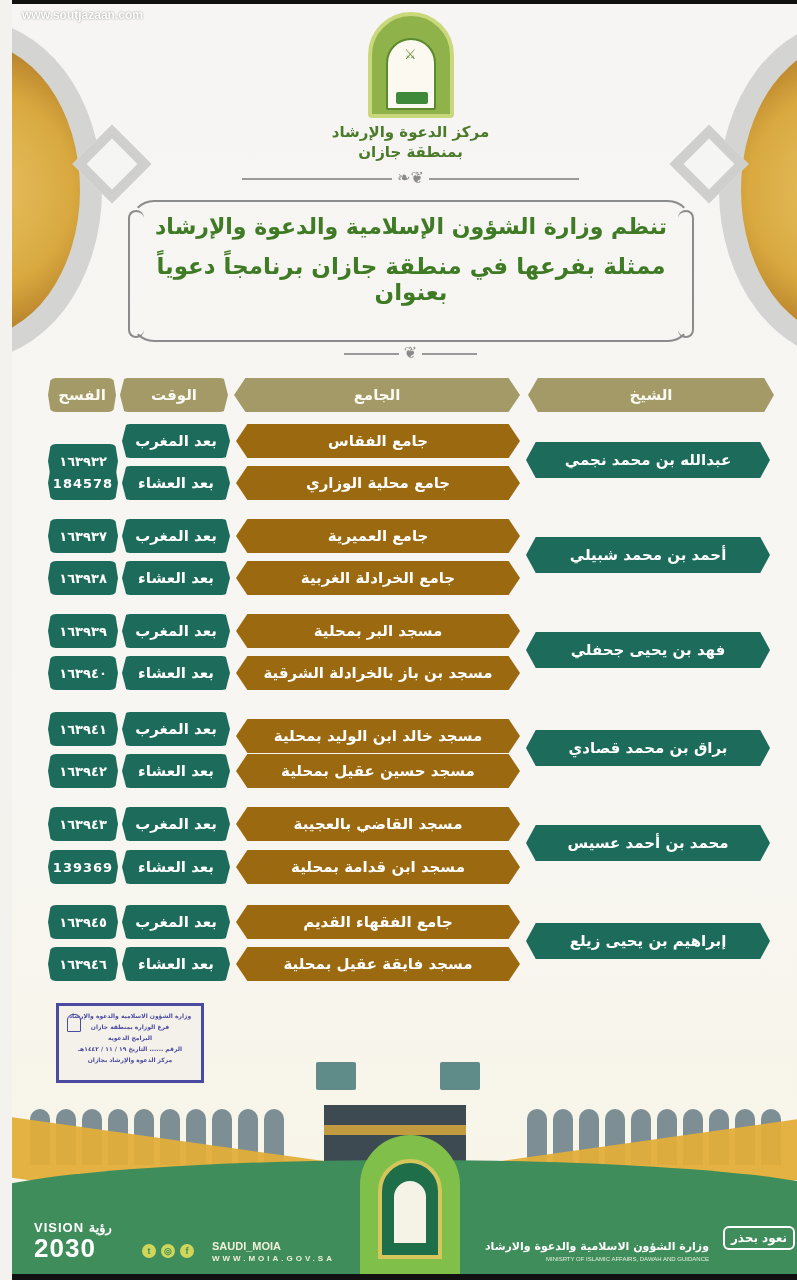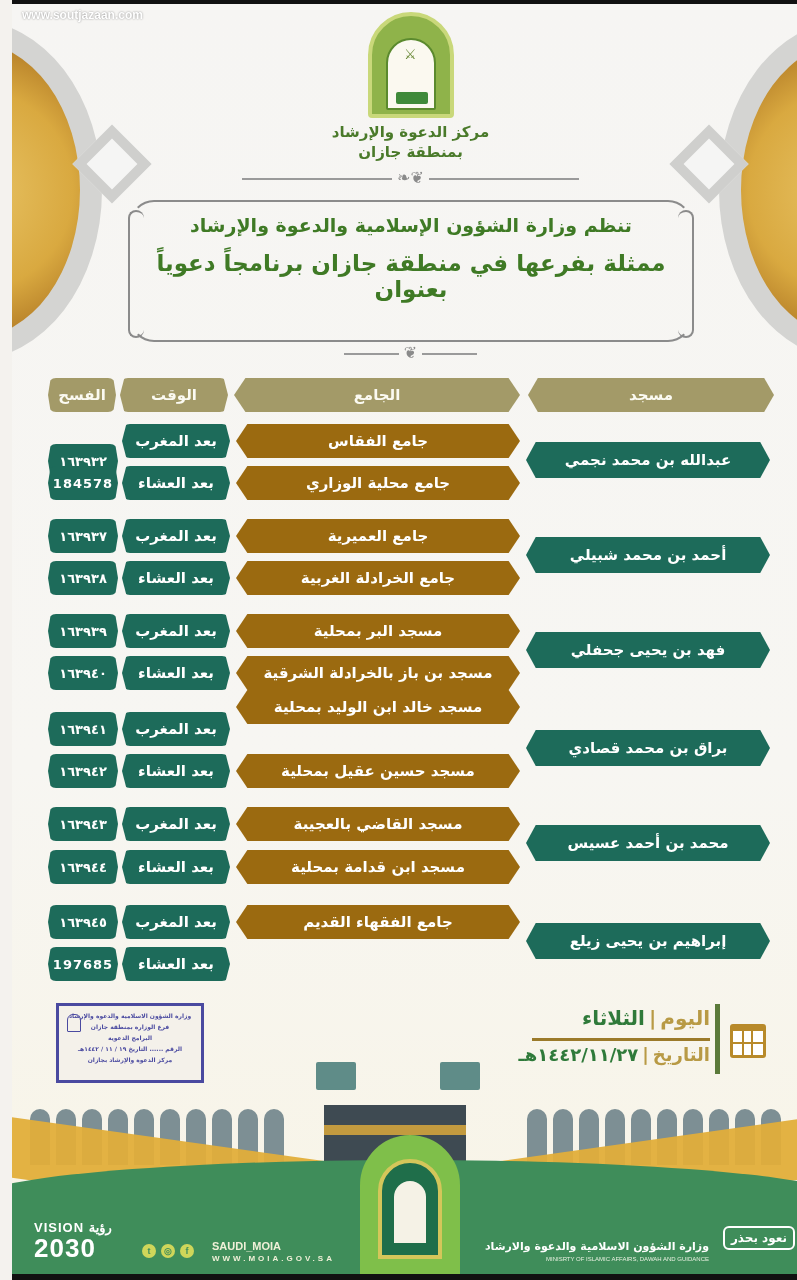--- a/index.html
+++ b/index.html
@@ -65,21 +65,21 @@
     border: 2px solid #8b8b8b; border-radius: 24px;
     border-left-color: transparent; border-right-color: transparent;
     text-align: center;
   }
   .intro-box::before, .intro-box::after {
     content: ""; position: absolute; top: 8px; width: 14px; height: 124px;
     border: 2px solid #8b8b8b; border-radius: 14px;
   }
   .intro-box::before { left: -4px; border-right: none; }
   .intro-box::after { right: -4px; border-left: none; }
-  .intro-l1 { margin-top: 12px; font-size: 19px; font-weight: bold; color: #3f7a25; }
+  .intro-l1 { margin-top: 12px; font-size: 22px; font-weight: bold; color: #3f7a25; }
   .intro-l2 { margin-top: 14px; font-size: 23px; font-weight: bold; color: #3f7a25; }
   .intro-title { margin-top: 6px; font-size: 26px; font-weight: bold; color: #a8751a; }
 
   
   .pill {
     position: absolute; height: 34px; display: flex; align-items: center; justify-content: center;
     color: #fff; font-weight: bold; font-size: 15px;
     clip-path: polygon(4% 0, 96% 0, 100% 50%, 96% 100%, 4% 100%, 0 50%);
     border-radius: 8px;
   }
@@ -202,21 +202,21 @@
   <div class="intro-box">
     <div class="intro-l1">تنظم وزارة الشؤون الإسلامية والدعوة والإرشاد</div>
     <div class="intro-l2">ممثلة بفرعها في منطقة جازان برنامجاً دعوياً بعنوان</div>
   </div>
   <div class="ornament" style="top:343px;">
     <span class="line" style="width:55px;"></span>
     <span>❦</span>
     <span class="line" style="width:55px;"></span>
   </div>
 
-  <div class="pill hdr" style="left:516px; top:378px; width:246px;">مسجد</div>
+  <div class="pill hdr" style="left:516px; top:378px; width:246px;">الشيخ</div>
   <div class="pill hdr" style="left:222px; top:378px; width:286px;">الجامع</div>
   <div class="pill hdr" style="left:108px; top:378px; width:108px;">الوقت</div>
   <div class="pill hdr" style="left:36px; top:378px; width:68px;">الفسح</div>
 
   <div class="pill green name" style="left:514px; top:442px; width:244px;">عبدالله بن محمد نجمي</div>
   <div class="pill brown" style="left:224px; top:424px; width:284px;">جامع الفقاس</div>
   <div class="pill green" style="left:110px; top:424px; width:108px;">بعد المغرب</div>
   <div class="pill green num" style="left:36px; top:444px; width:70px;">١٦٣٩٣٢</div>
   <div class="pill brown" style="left:224px; top:466px; width:284px;">جامع محلية الوزاري</div>
   <div class="pill green" style="left:110px; top:466px; width:108px;">بعد العشاء</div>
@@ -232,41 +232,42 @@
 
   <div class="pill green name" style="left:514px; top:632px; width:244px;">فهد بن يحيى جحفلي</div>
   <div class="pill brown" style="left:224px; top:614px; width:284px;">مسجد البر بمحلية</div>
   <div class="pill green" style="left:110px; top:614px; width:108px;">بعد المغرب</div>
   <div class="pill green num" style="left:36px; top:614px; width:70px;">١٦٣٩٣٩</div>
   <div class="pill brown" style="left:224px; top:656px; width:284px;">مسجد بن باز بالخرادلة الشرقية</div>
   <div class="pill green" style="left:110px; top:656px; width:108px;">بعد العشاء</div>
   <div class="pill green num" style="left:36px; top:656px; width:70px;">١٦٣٩٤٠</div>
 
   <div class="pill green name" style="left:514px; top:730px; width:244px;">براق بن محمد قصادي</div>
-  <div class="pill brown" style="left:224px; top:690px; width:284px;">مسجد خالد ابن الوليد بمحلية</div>
+  <div class="pill brown" style="left:224px; top:719px; width:284px;">مسجد خالد ابن الوليد بمحلية</div>
   <div class="pill green" style="left:110px; top:712px; width:108px;">بعد المغرب</div>
   <div class="pill green num" style="left:36px; top:712px; width:70px;">١٦٣٩٤١</div>
   <div class="pill brown" style="left:224px; top:754px; width:284px;">مسجد حسين عقيل بمحلية</div>
   <div class="pill green" style="left:110px; top:754px; width:108px;">بعد العشاء</div>
   <div class="pill green num" style="left:36px; top:754px; width:70px;">١٦٣٩٤٢</div>
 
   <div class="pill green name" style="left:514px; top:825px; width:244px;">محمد بن أحمد عسيس</div>
   <div class="pill brown" style="left:224px; top:807px; width:284px;">مسجد القاضي بالعجيبة</div>
   <div class="pill green" style="left:110px; top:807px; width:108px;">بعد المغرب</div>
   <div class="pill green num" style="left:36px; top:807px; width:70px;">١٦٣٩٤٣</div>
   <div class="pill brown" style="left:224px; top:850px; width:284px;">مسجد ابن قدامة بمحلية</div>
   <div class="pill green" style="left:110px; top:850px; width:108px;">بعد العشاء</div>
-  <div class="pill green num" style="left:36px; top:850px; width:70px;">١٦٣٩٤٤</div>
+  <div class="pill green num" style="left:36px; top:850px; width:70px;">139369</div>
 
   <div class="pill green name" style="left:514px; top:923px; width:244px;">إبراهيم بن يحيى زيلع</div>
   <div class="pill brown" style="left:224px; top:905px; width:284px;">جامع الفقهاء القديم</div>
   <div class="pill green" style="left:110px; top:905px; width:108px;">بعد المغرب</div>
   <div class="pill green num" style="left:36px; top:905px; width:70px;">١٦٣٩٤٥</div>
+  <div class="pill brown" style="left:224px; top:947px; width:284px;">مسجد فايقة عقيل بمحلية</div>
   <div class="pill green" style="left:110px; top:947px; width:108px;">بعد العشاء</div>
-  <div class="pill green num" style="left:36px; top:947px; width:70px;">197685</div>
+  <div class="pill green num" style="left:36px; top:947px; width:70px;">١٦٣٩٤٦</div>
 
   <div class="minaret-top" style="left:304px;"></div>
   <div class="minaret-top" style="left:428px;"></div>
   <div class="arches left">
     <div class="arch"></div>
       <div class="arch"></div>
       <div class="arch"></div>
       <div class="arch"></div>
     <div class="arch"></div>
       <div class="arch"></div>
@@ -294,31 +295,20 @@
 
   <div class="stamp">
     <div class="stamp-logo"></div>
     <div>وزارة الشؤون الاسلامية والدعوة والإرشاد</div>
     <div>فرع الوزارة بمنطقة جازان</div>
     <div>البرامج الدعوية</div>
     <div>الرقم ...... التاريخ ١٩ / ١١ / ١٤٤٢هـ</div>
     <div>مركز الدعوة والإرشاد بجازان</div>
   </div>
 
-  <div class="date-block">
-    <div class="cal-icon"></div>
-    <div class="date-vbar"></div>
-    <div class="date-row r1">
-      <span class="lbl">اليوم</span><span class="sep">|</span><span class="val">الثلاثاء</span>
-    </div>
-    <div class="date-divider"></div>
-    <div class="date-row r2">
-      <span class="lbl">التاريخ</span><span class="sep">|</span><span class="val">١٤٤٢/١١/٢٧هـ</span>
-    </div>
-  </div>
 
   <div class="footer-curve"></div>
   <div class="footer"></div>
   <div class="footer-logo">
     <div class="inner">
         <div class="inner2"></div>
       </div>
   </div>
   <div class="vision">
     <div class="small">VISION رؤية</div>

